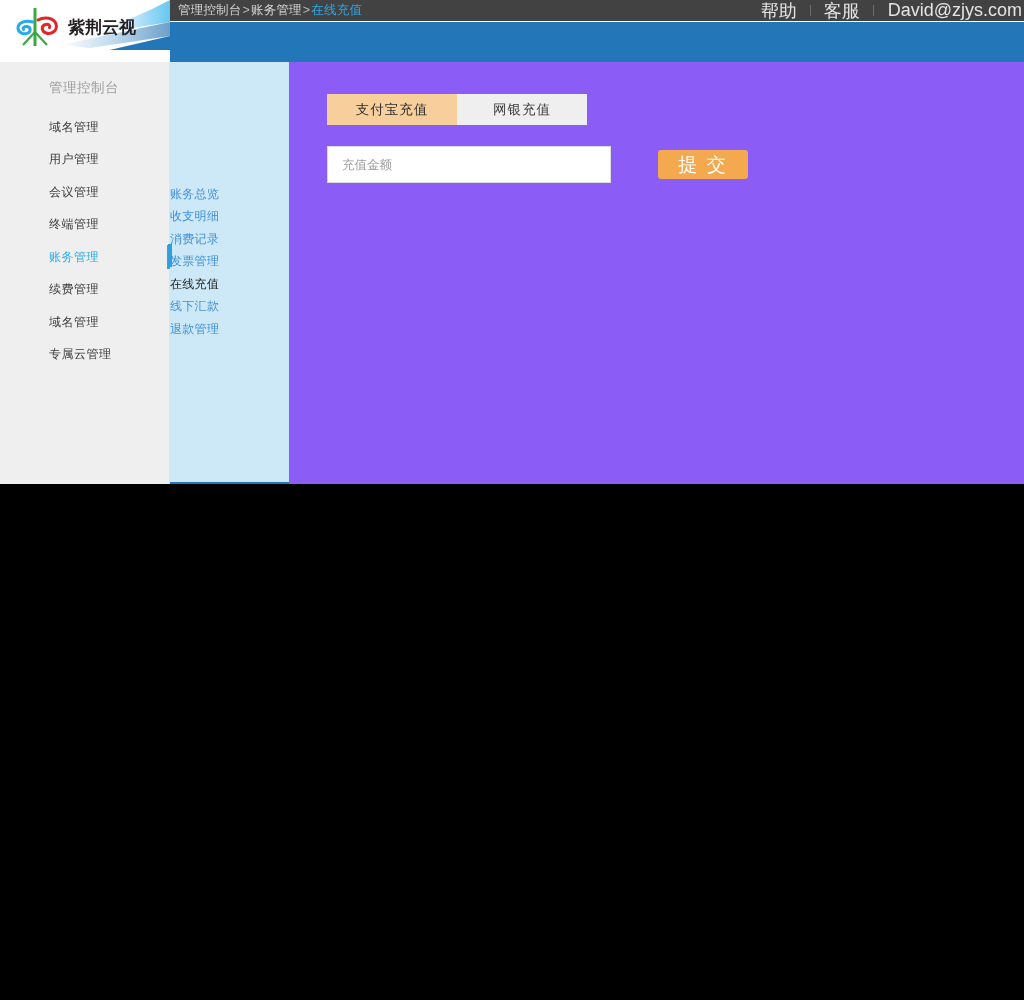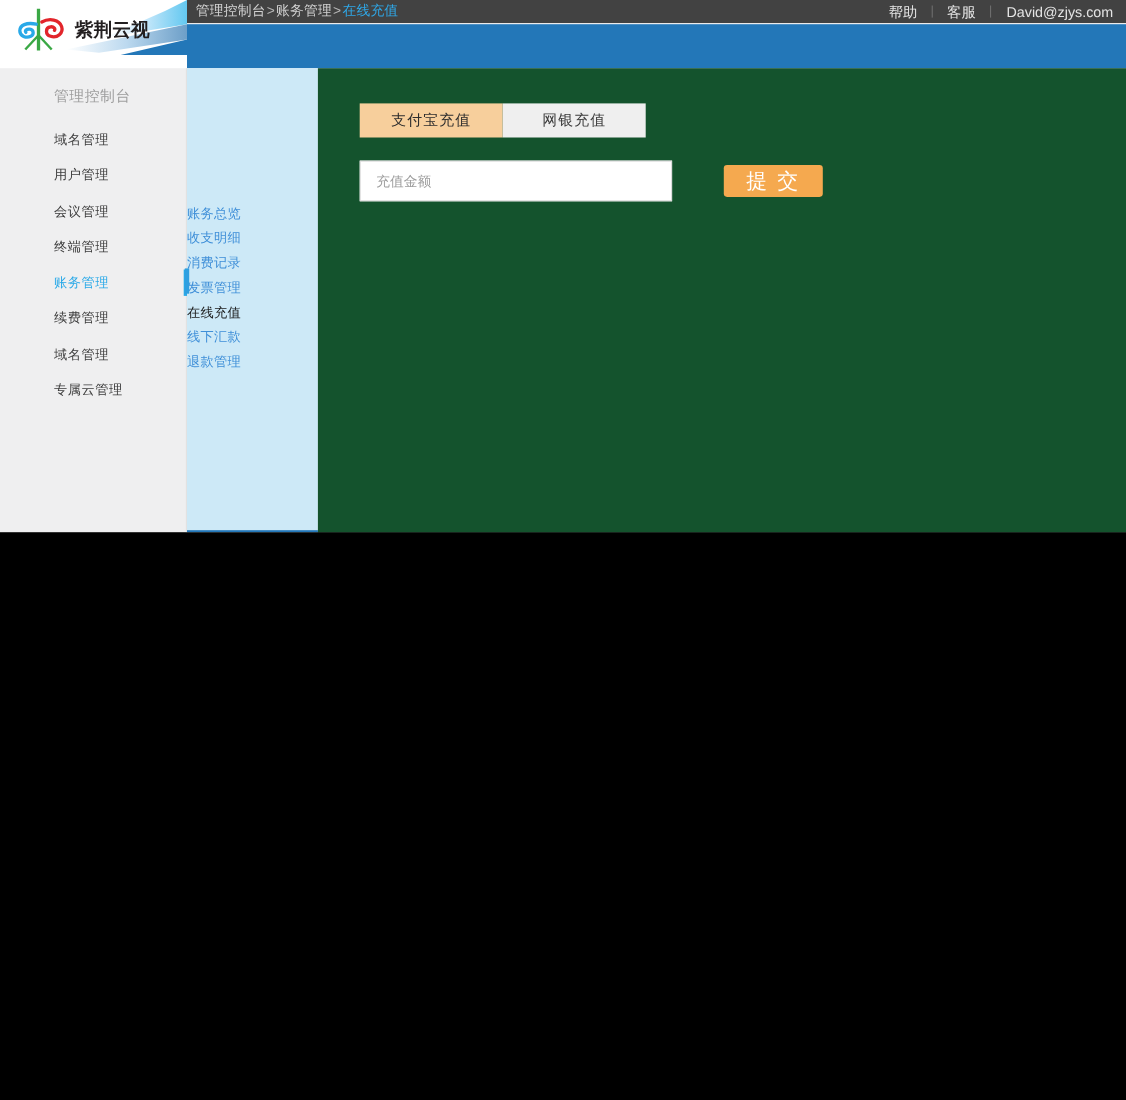--- a/index.html
+++ b/index.html
@@ -37,22 +37,21 @@
     padding-left: 8px;
     white-space: nowrap;
     letter-spacing: 0.2px;
   }
   .breadcrumb .crumb-sep { color: #b9b9b9; margin: 0 1px; }
   .breadcrumb .crumb-current { color: #2fa8e8; }
 
   .topbar-right {
     display: flex;
     align-items: center;
-    padding-right: 10px;
-    font-size: 13px;
+    font-size: 18px;
     color: #e4e4e4;
   }
   .topbar-right .tb-item { padding: 0 13px; white-space: nowrap; }
   .topbar-right .tb-divider {
     width: 1px; height: 11px; background: #6d6d6d;
   }
   .topbar-right .tb-user { padding-left: 14px; padding-right: 2px; white-space: nowrap; }
 
   
   .brandblock {
@@ -153,21 +152,21 @@
     left: -2px; top: 182px;
     width: 4px; height: 23px;
     background: #2f9fe0;
   }
 
   
   .content {
     position: absolute;
     top: 62px; left: 289px;
     width: 735px; height: 467px;
-    background: #14532d;
+    background: #8b5cf6;
   }
 
   .tabs {
     position: absolute;
     top: 32px; left: 38px;
     display: flex;
   }
   .tab {
     width: 130px; height: 31px;
     display: flex;

